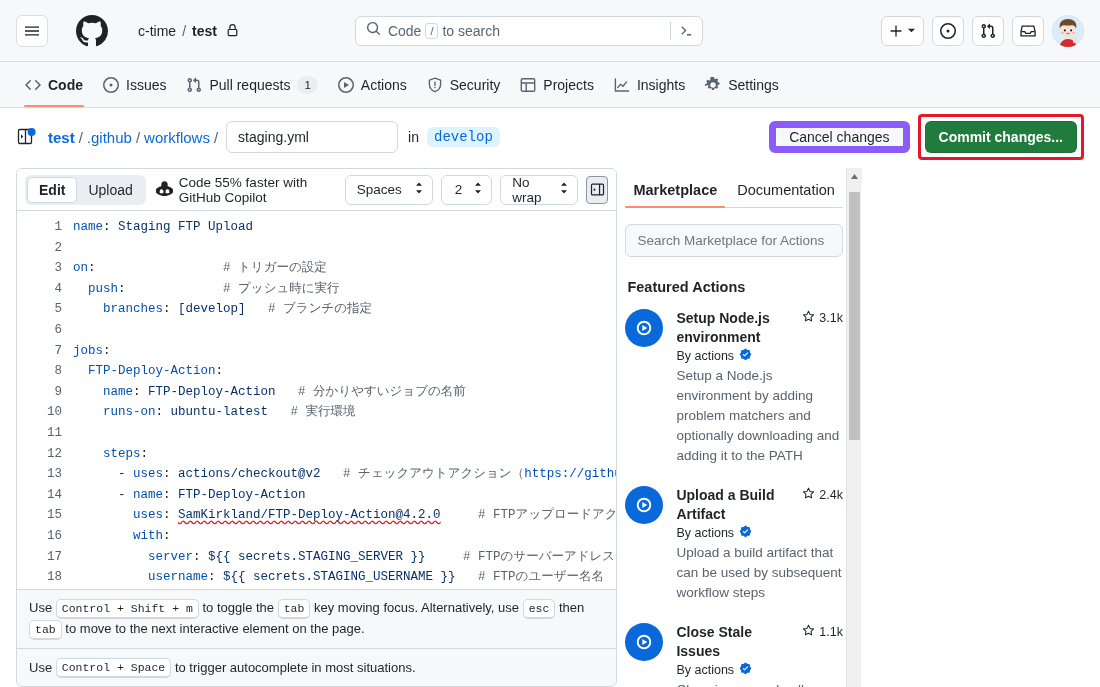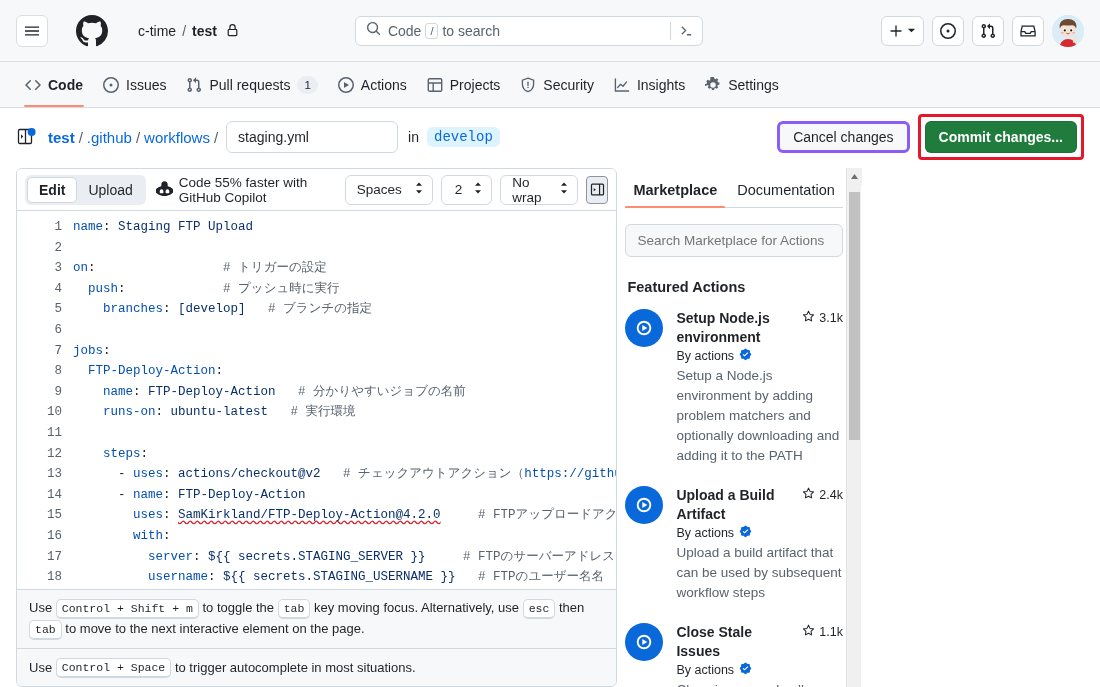--- a/index.html
+++ b/index.html
@@ -128,21 +128,21 @@
   .branch-badge {
     margin-left: 8px;
     background:#ddf4ff; color:#0969da;
     border-radius: 6px; padding: 2px 7px;
     font-size: 14px;
     font-family:Liberation Mono, monospace;
   }
   .path-actions { margin-left:auto; display:flex; align-items:center; gap: 8px; position:relative;}
   .btn-cancel {
     height: 32px; padding: 0 13px;
-    border: 3px solid #8b5cf6; border-radius: 6px;
+    border: 7px solid #8b5cf6; border-radius: 6px;
     background: #f6f8fa; color:#1f2328;
     font-size: 14px; font-weight: 500;
     font-family:"Liberation Sans", sans-serif;
     display:flex; align-items:center;
   }
   .commit-hl {
     border: 3px solid #e5182b; border-radius: 4px;
     padding: 4px; background:#ffffff;
     display:flex; align-items:center;
   }
@@ -455,36 +455,36 @@
     <div class="nav-item">
       <span class="nav-ico">
           <svg width="16" height="16" viewBox="0 0 16 16" fill="#59636e">
             <path d="M8 0a8 8 0 110 16A8 8 0 018 0zM1.5 8a6.5 6.5 0 1013 0 6.5 6.5 0 00-13 0zm4.879-2.773 4.264 2.559a.25.25 0 010 .428l-4.264 2.559A.25.25 0 016 10.559V5.442a.25.25 0 01.379-.215z"></path>
           </svg>
         </span>
       <span>Actions</span>
     </div>
     <div class="nav-item">
       <span class="nav-ico">
-          <svg width="16" height="16" viewBox="0 0 16 16" fill="none" stroke="#59636e" stroke-width="1.4">
-            <rect x="1.3" y="1.8" width="13.4" height="12.4" rx="1.3"></rect>
-            <path d="M1.3 6h13.4M6.2 6v8.2"></path>
-          </svg>
-        </span>
-      <span>Projects</span>
-    </div>
-    <div class="nav-item">
-      <span class="nav-ico">
           <svg width="16" height="16" viewBox="0 0 16 16" fill="none" stroke="#59636e" stroke-width="1.35">
             <path d="M8 1.2l5.6 2v4c0 3.3-2.3 6.2-5.6 7.5C4.7 13.4 2.4 10.5 2.4 7.2v-4z"></path>
             <path d="M8 5.2v3.2" stroke-linecap="round"></path>
             <circle cx="8" cy="10.4" r=".75" fill="#59636e" stroke="none"></circle>
           </svg>
         </span>
       <span>Security</span>
+    </div>
+    <div class="nav-item">
+      <span class="nav-ico">
+          <svg width="16" height="16" viewBox="0 0 16 16" fill="none" stroke="#59636e" stroke-width="1.4">
+            <rect x="1.3" y="1.8" width="13.4" height="12.4" rx="1.3"></rect>
+            <path d="M1.3 6h13.4M6.2 6v8.2"></path>
+          </svg>
+        </span>
+      <span>Projects</span>
     </div>
     <div class="nav-item">
       <span class="nav-ico">
           <svg width="16" height="16" viewBox="0 0 16 16" fill="none" stroke="#59636e" stroke-width="1.35">
             <path d="M1.4 2v12h13.2" stroke-linecap="round"></path>
             <path d="M3.6 10.6l3-3.3 2.4 2 3.6-4.4" stroke-linecap="round" stroke-linejoin="round"></path>
           </svg>
         </span>
       <span>Insights</span>
     </div>

